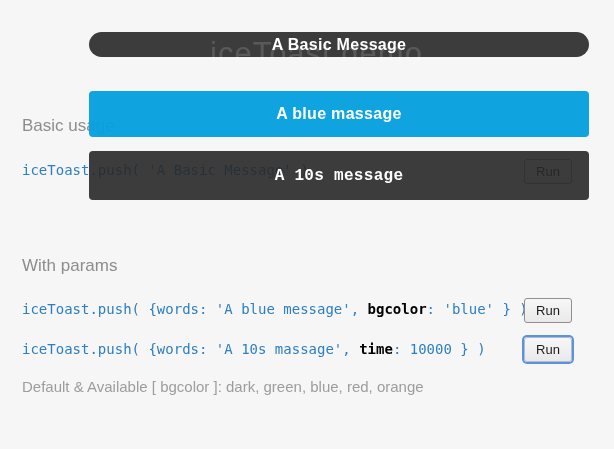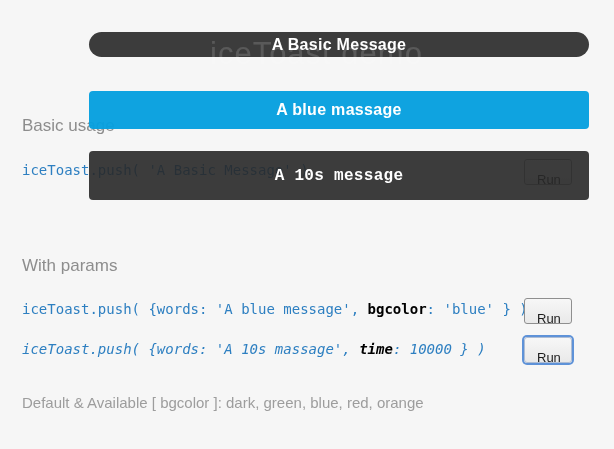--- a/index.html
+++ b/index.html
@@ -26,53 +26,53 @@
   .heading-params { top:256px;text-align:center; }
 
   .code-line {
     position:absolute; left:22px;
     font-family:"DejaVu Sans Mono","Liberation Mono",monospace;
     font-size:14px; color:#2d7fc1; z-index:1;
     white-space:pre; line-height:18px;
   }
   .code1 { top:161px; }
   .code2 { top:300px; }
-  .code3 { top:340px;font-style:italic; }
+  .code3 { top:340px; }
   .code-line b { font-weight:700; color:#000000;text-align:right; }
 
   .run-btn {
     position:absolute; left:524px; width:48px; height:25px;
     background:linear-gradient(#f7f7f7,#e9e9e9);
     border:1px solid #8f8f8f; border-radius:3px;
     font-family:"Liberation Sans",sans-serif;
     font-size:13px; color:#1c1c1c; text-align:center;
-    z-index:1; cursor:pointer; padding:12px;
+    z-index:1; cursor:pointer; padding:4px;
   }
   .run1 { top:159px; }
   .run2 { top:298px; }
   .run3 { top:337px; box-shadow:0 0 0 2px #5e92d8; border-color:#aebdd4; }
 
   .note {
     position:absolute; left:22px; top:378px;
-    font-size:15px; color:#9d9d9d; z-index:1; white-space:nowrap;margin-top:16px;
+    font-size:15px; color:#9d9d9d; z-index:1; white-space:nowrap;
   }
 
   
   .toast {
     position:absolute; left:89px; width:500px;
     border-radius:4px; z-index:10;
     display:flex; align-items:center; justify-content:center;
   }
   .toast .toast-text {
     position:relative; z-index:20;
     color:#ffffff; font-size:16px; font-weight:700; letter-spacing:0.3px;
     white-space:nowrap;
   }
   .toast-1 { top:32px;  height:25px; background:rgba(40,40,40,0.90);border-radius:15px; }
-  .toast-2 { top:91px;  height:38px; background:rgba(5,159,223,0.96); }
+  .toast-2 { top:91px;  height:46px; background:rgba(5,159,223,0.96); }
   .toast-3 { top:151px; height:49px; background:rgba(40,40,40,0.90);font-family:Liberation Mono, monospace; }
 </style>
 </head>
 <body>
 
 <h1 class="page-title">iceToast demo</h1>
 
 <div class="section-heading heading-basic">Basic usage</div>
 
 <div class="code-line code1"><span>iceToast.push( 'A Basic Message' )</span><b></b><span></span></div>

